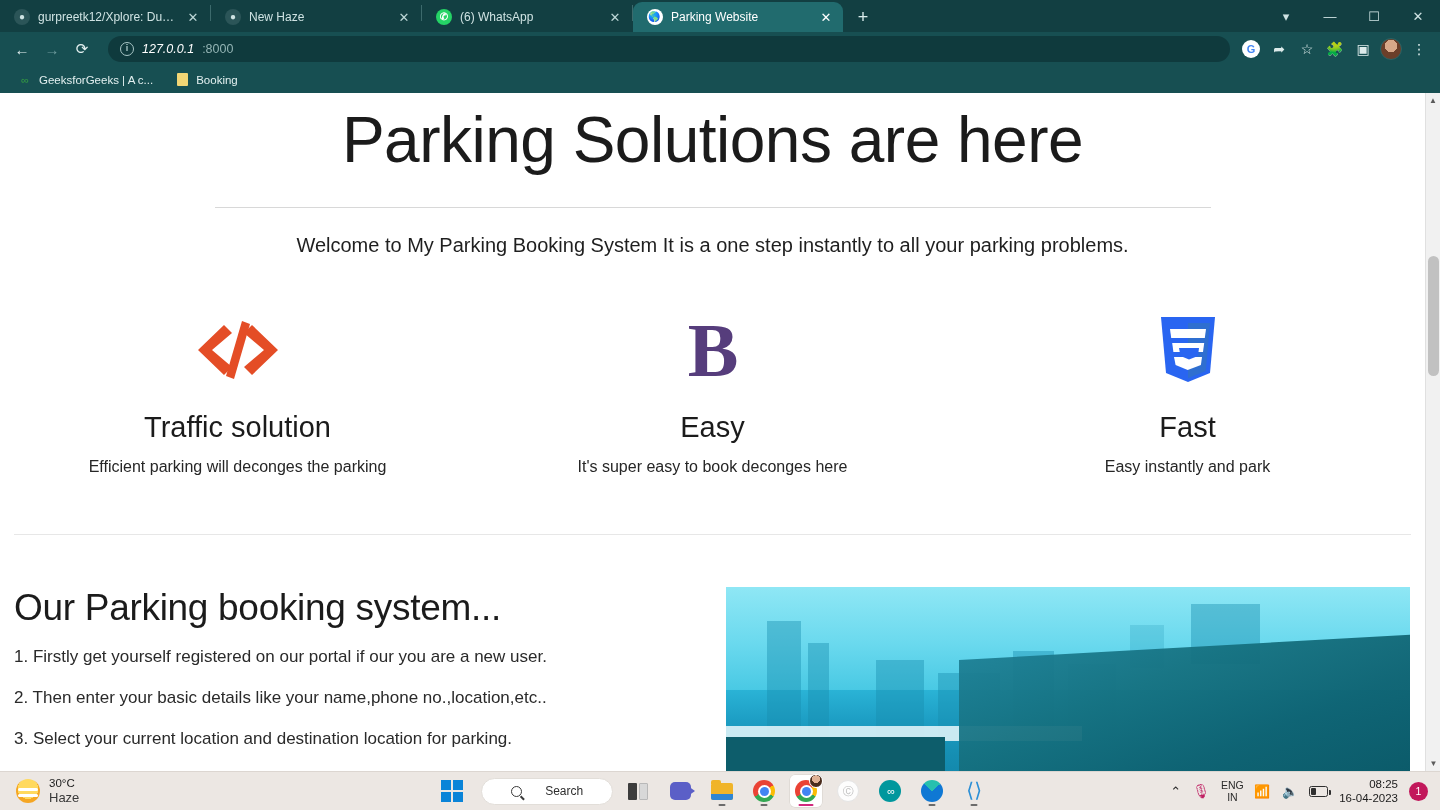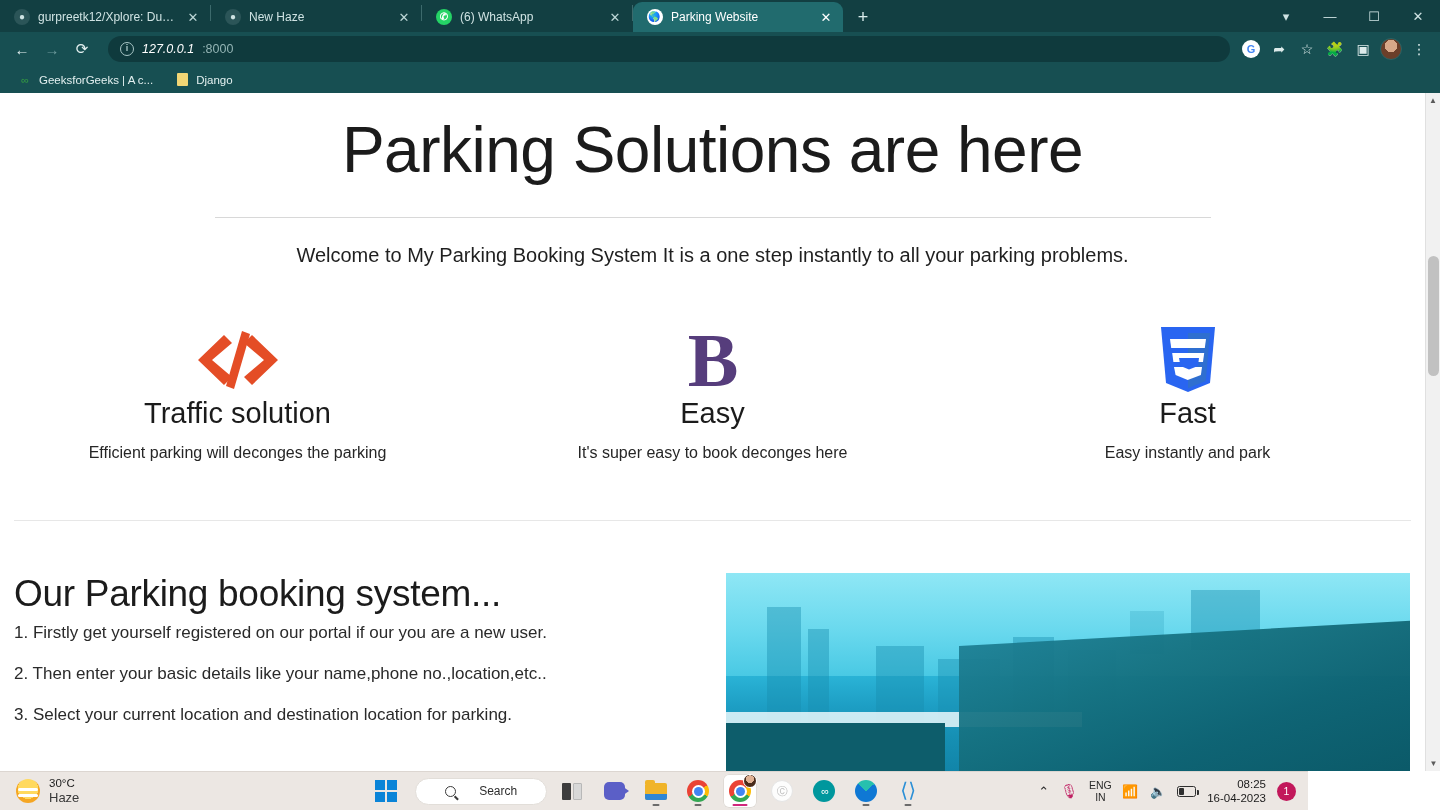--- a/index.html
+++ b/index.html
@@ -117,21 +117,21 @@
   .bm-dj  { width: 11px; height: 13px; background: #f2d675; border-radius: 1px; display:block; }
 
   
   .viewport {
     position: absolute; left: 0; top: 93px;
     width: 1440px; height: 678px;
     background: #ffffff; overflow: hidden;
   }
   .page { width: 1425px; padding: 0; }
 
-  .hero { padding-top: 22px; }
+  .hero { padding-top: 12px; }
   .hero h1 {
     text-align: center;
     font-size: 64px; font-weight: 400; letter-spacing: -0.5px;
     color: #1b1b1b; line-height: 1.12;
   }
   .hero hr {
     border: 0; border-top: 1px solid #d8d8d8;
     width: 996px; margin: 30px auto 0;
   }
   .hero .lede {
@@ -140,35 +140,35 @@
   }
 
   .features {
     display: flex; margin-top: 56px;
   }
   .feature { flex: 1 1 0; text-align: center; }
   .feature .ficon {
     height: 74px; display: flex; align-items: center; justify-content: center;
   }
   .feature h3 {
-    font-size: 29px; font-weight: 400; color: #1b1b1b;
+    margin-top: 24px; font-size: 29px; font-weight: 400; color: #1b1b1b;
   }
   .feature p { margin-top: 14px; font-size: 16px; color: #262626; }
 
   .divider {
     border: 0; border-top: 1px solid #e7e7e7;
     margin: 58px 14px 0 14px;
   }
 
   .lower { display: flex; margin-top: 52px; }
   .lower-left { width: 726px; padding-left: 14px; }
   .lower-left h2 {
     font-size: 37px; font-weight: 400; color: #1b1b1b; letter-spacing: -0.3px;
   }
-  .lower-left ol { list-style: none; margin-top: 8px; }
+  .lower-left ol { list-style: none; margin-top: 18px; }
   .lower-left li {
     font-size: 17px; color: #2a2a2a; margin-bottom: 21px;
   }
   .lower-right { flex: 1 1 auto; padding-right: 15px; }
   .cityphoto {
     width: 100%; height: 215px; position: relative; overflow: hidden;
     background: linear-gradient(180deg, #7fe0f2 0%, #5fd2ea 18%, #3ec4e3 34%, #2ab3d6 48%, #1d9ec4 62%, #1690b4 76%, #0f7fa3 100%);
   }
   .cityphoto .sky {
     position: absolute; left: 0; top: 0; width: 100%; height: 48%;
@@ -204,21 +204,21 @@
   }
   .scrollbar .thumb {
     position: absolute; left: 2px; top: 163px;
     width: 11px; height: 120px;
     background: #c1c1c1; border-radius: 6px;
   }
 
   
   .taskbar {
     position: absolute; left: 0; bottom: 0;
-    width: 1308px; height: 39px;
+    width: 1440px; height: 39px;
     background: #ece7e3;
     display: flex; align-items: center;
     border-top: 1px solid #dcd6d1;
   }
   .weather {
     display: flex; align-items: center; gap: 9px; padding-left: 16px; width: 260px;
   }
   .weather .sun {
     width: 24px; height: 24px; border-radius: 50%;
     background: radial-gradient(circle at 50% 40%, #ffd95e 0 55%, #f5a623 55% 100%);
@@ -393,21 +393,21 @@
 
   <div class="bookmarks">
     <div class="bm">
       <span class="bmicon bm-gfg">∞</span>
       <span>GeeksforGeeks | A c...</span>
     </div>
     <div class="bm">
       <span class="bmicon">
           <i class="bm-dj"></i>
         </span>
-      <span>Django</span>
+      <span>Booking</span>
     </div>
   </div>
 
   <div class="viewport">
     <div class="page">
 
       <div class="hero">
         <h1>Parking Solutions are here</h1>
         <hr>
         <p class="lede">Welcome to My Parking Booking System It is a one step instantly to all your parking problems.</p>

